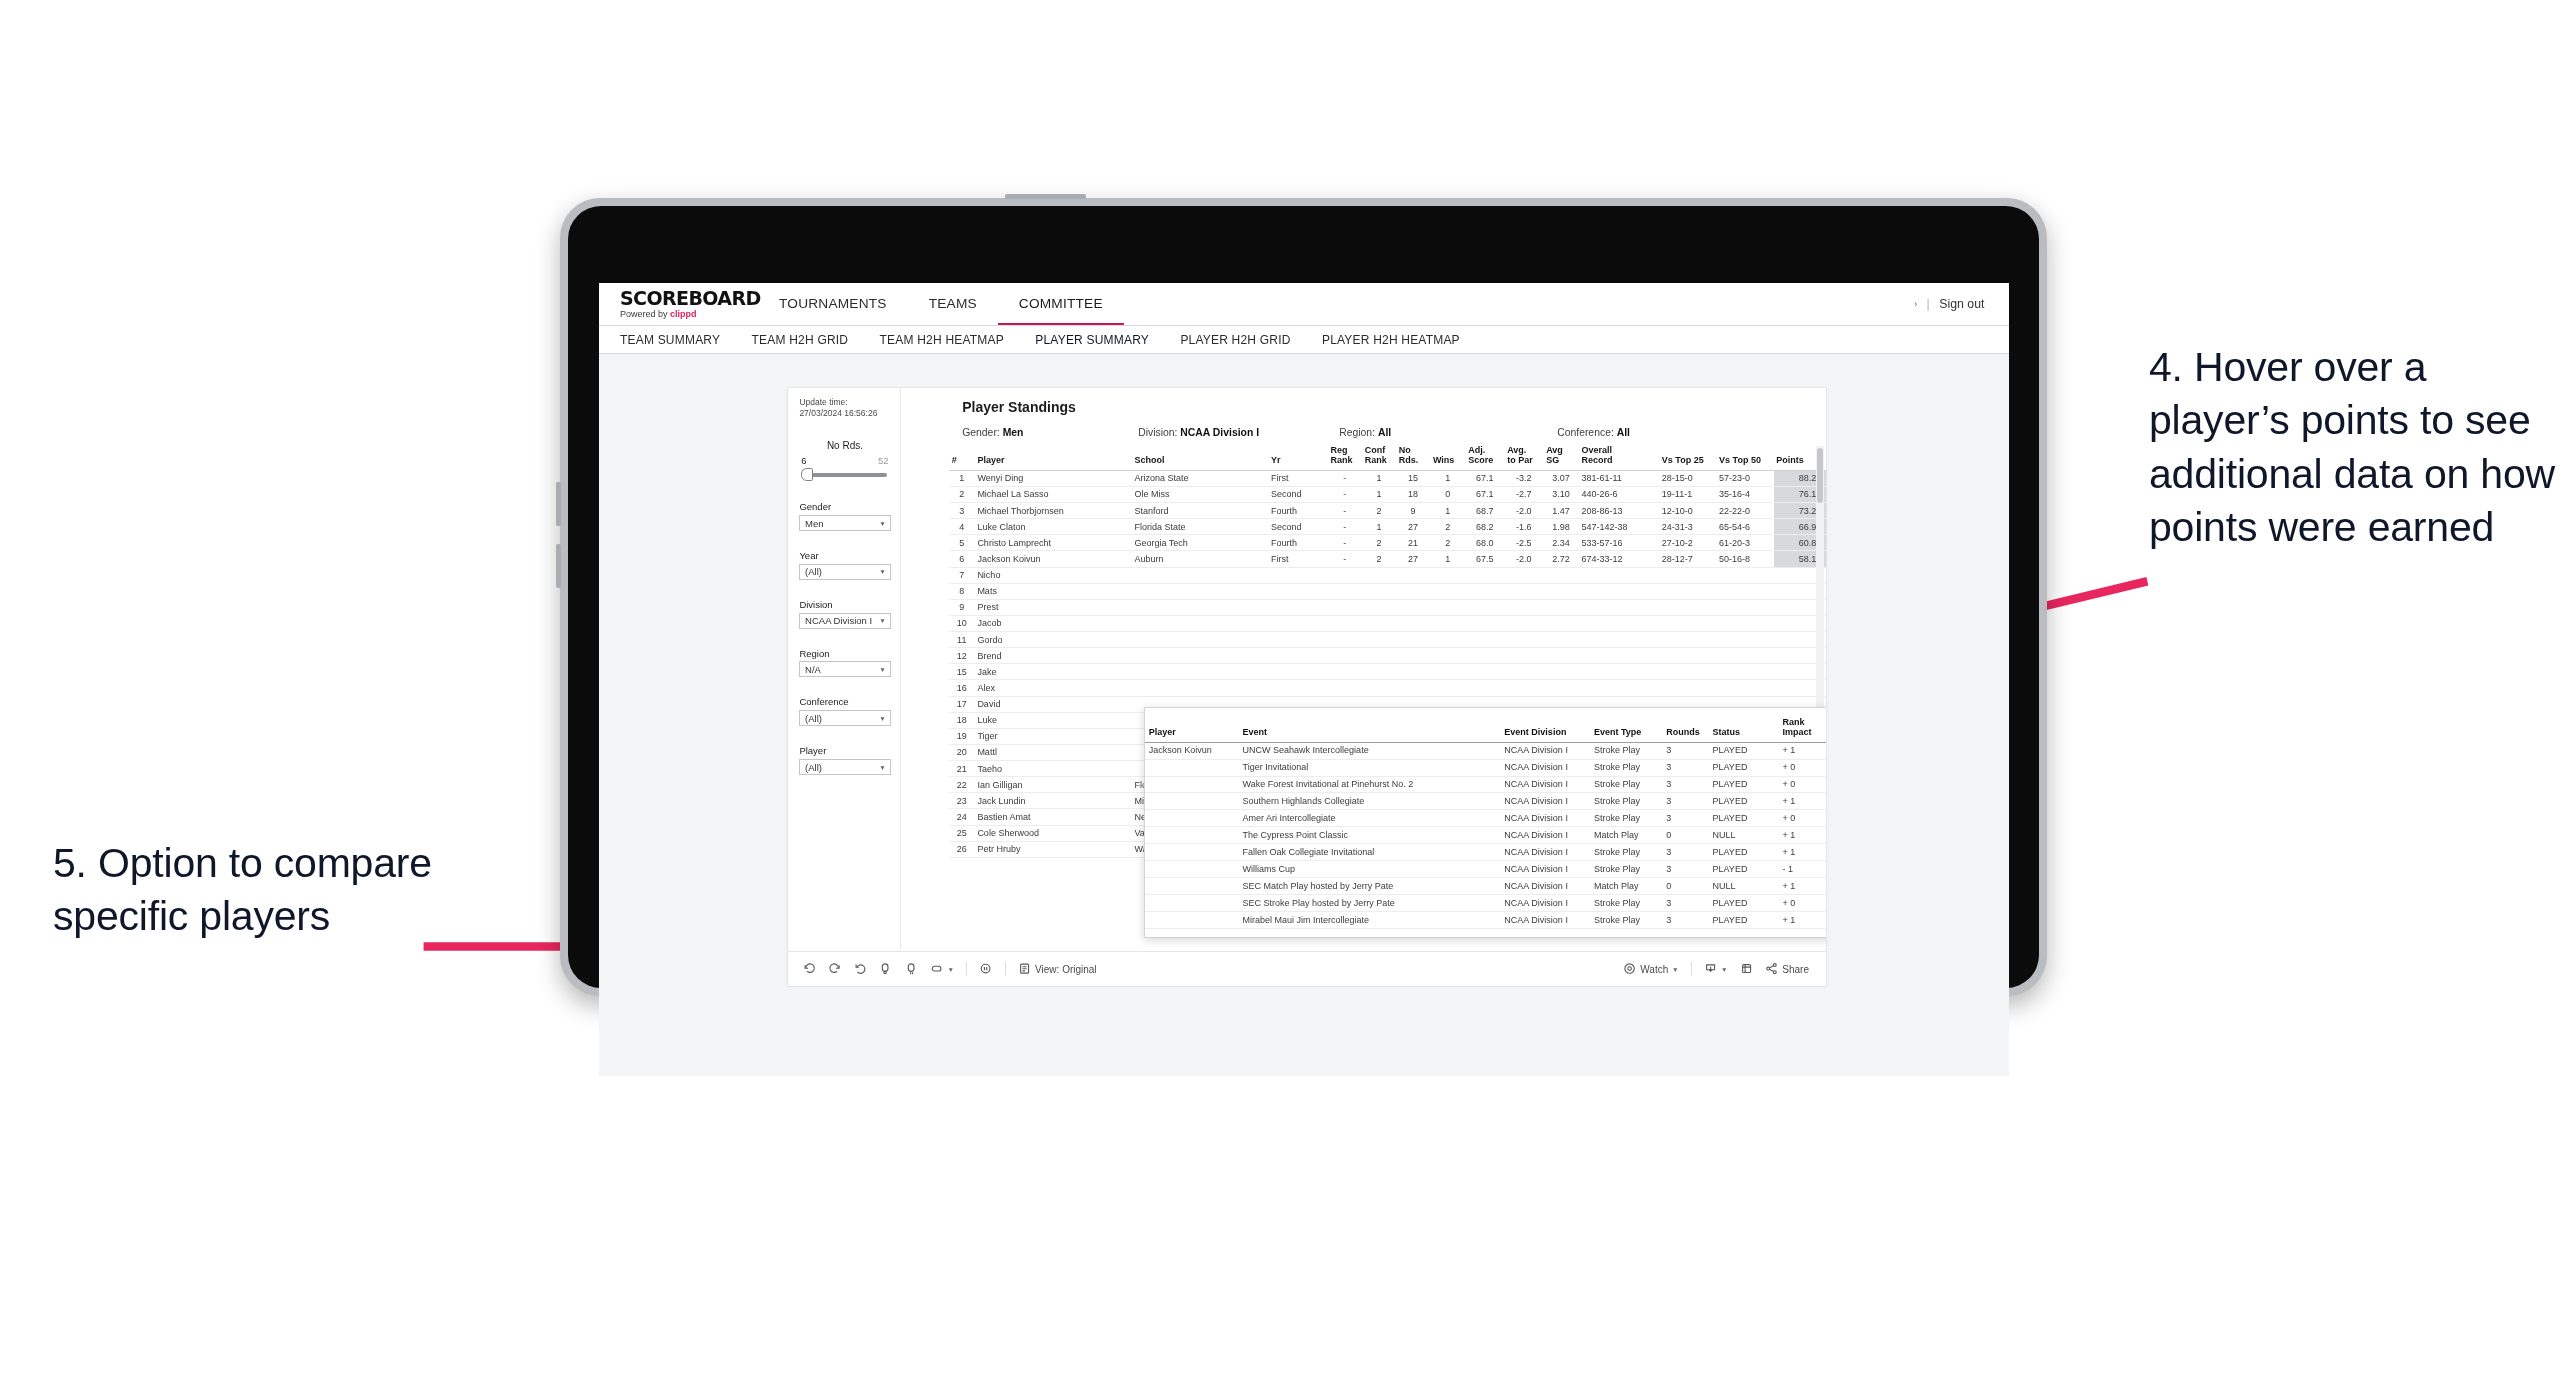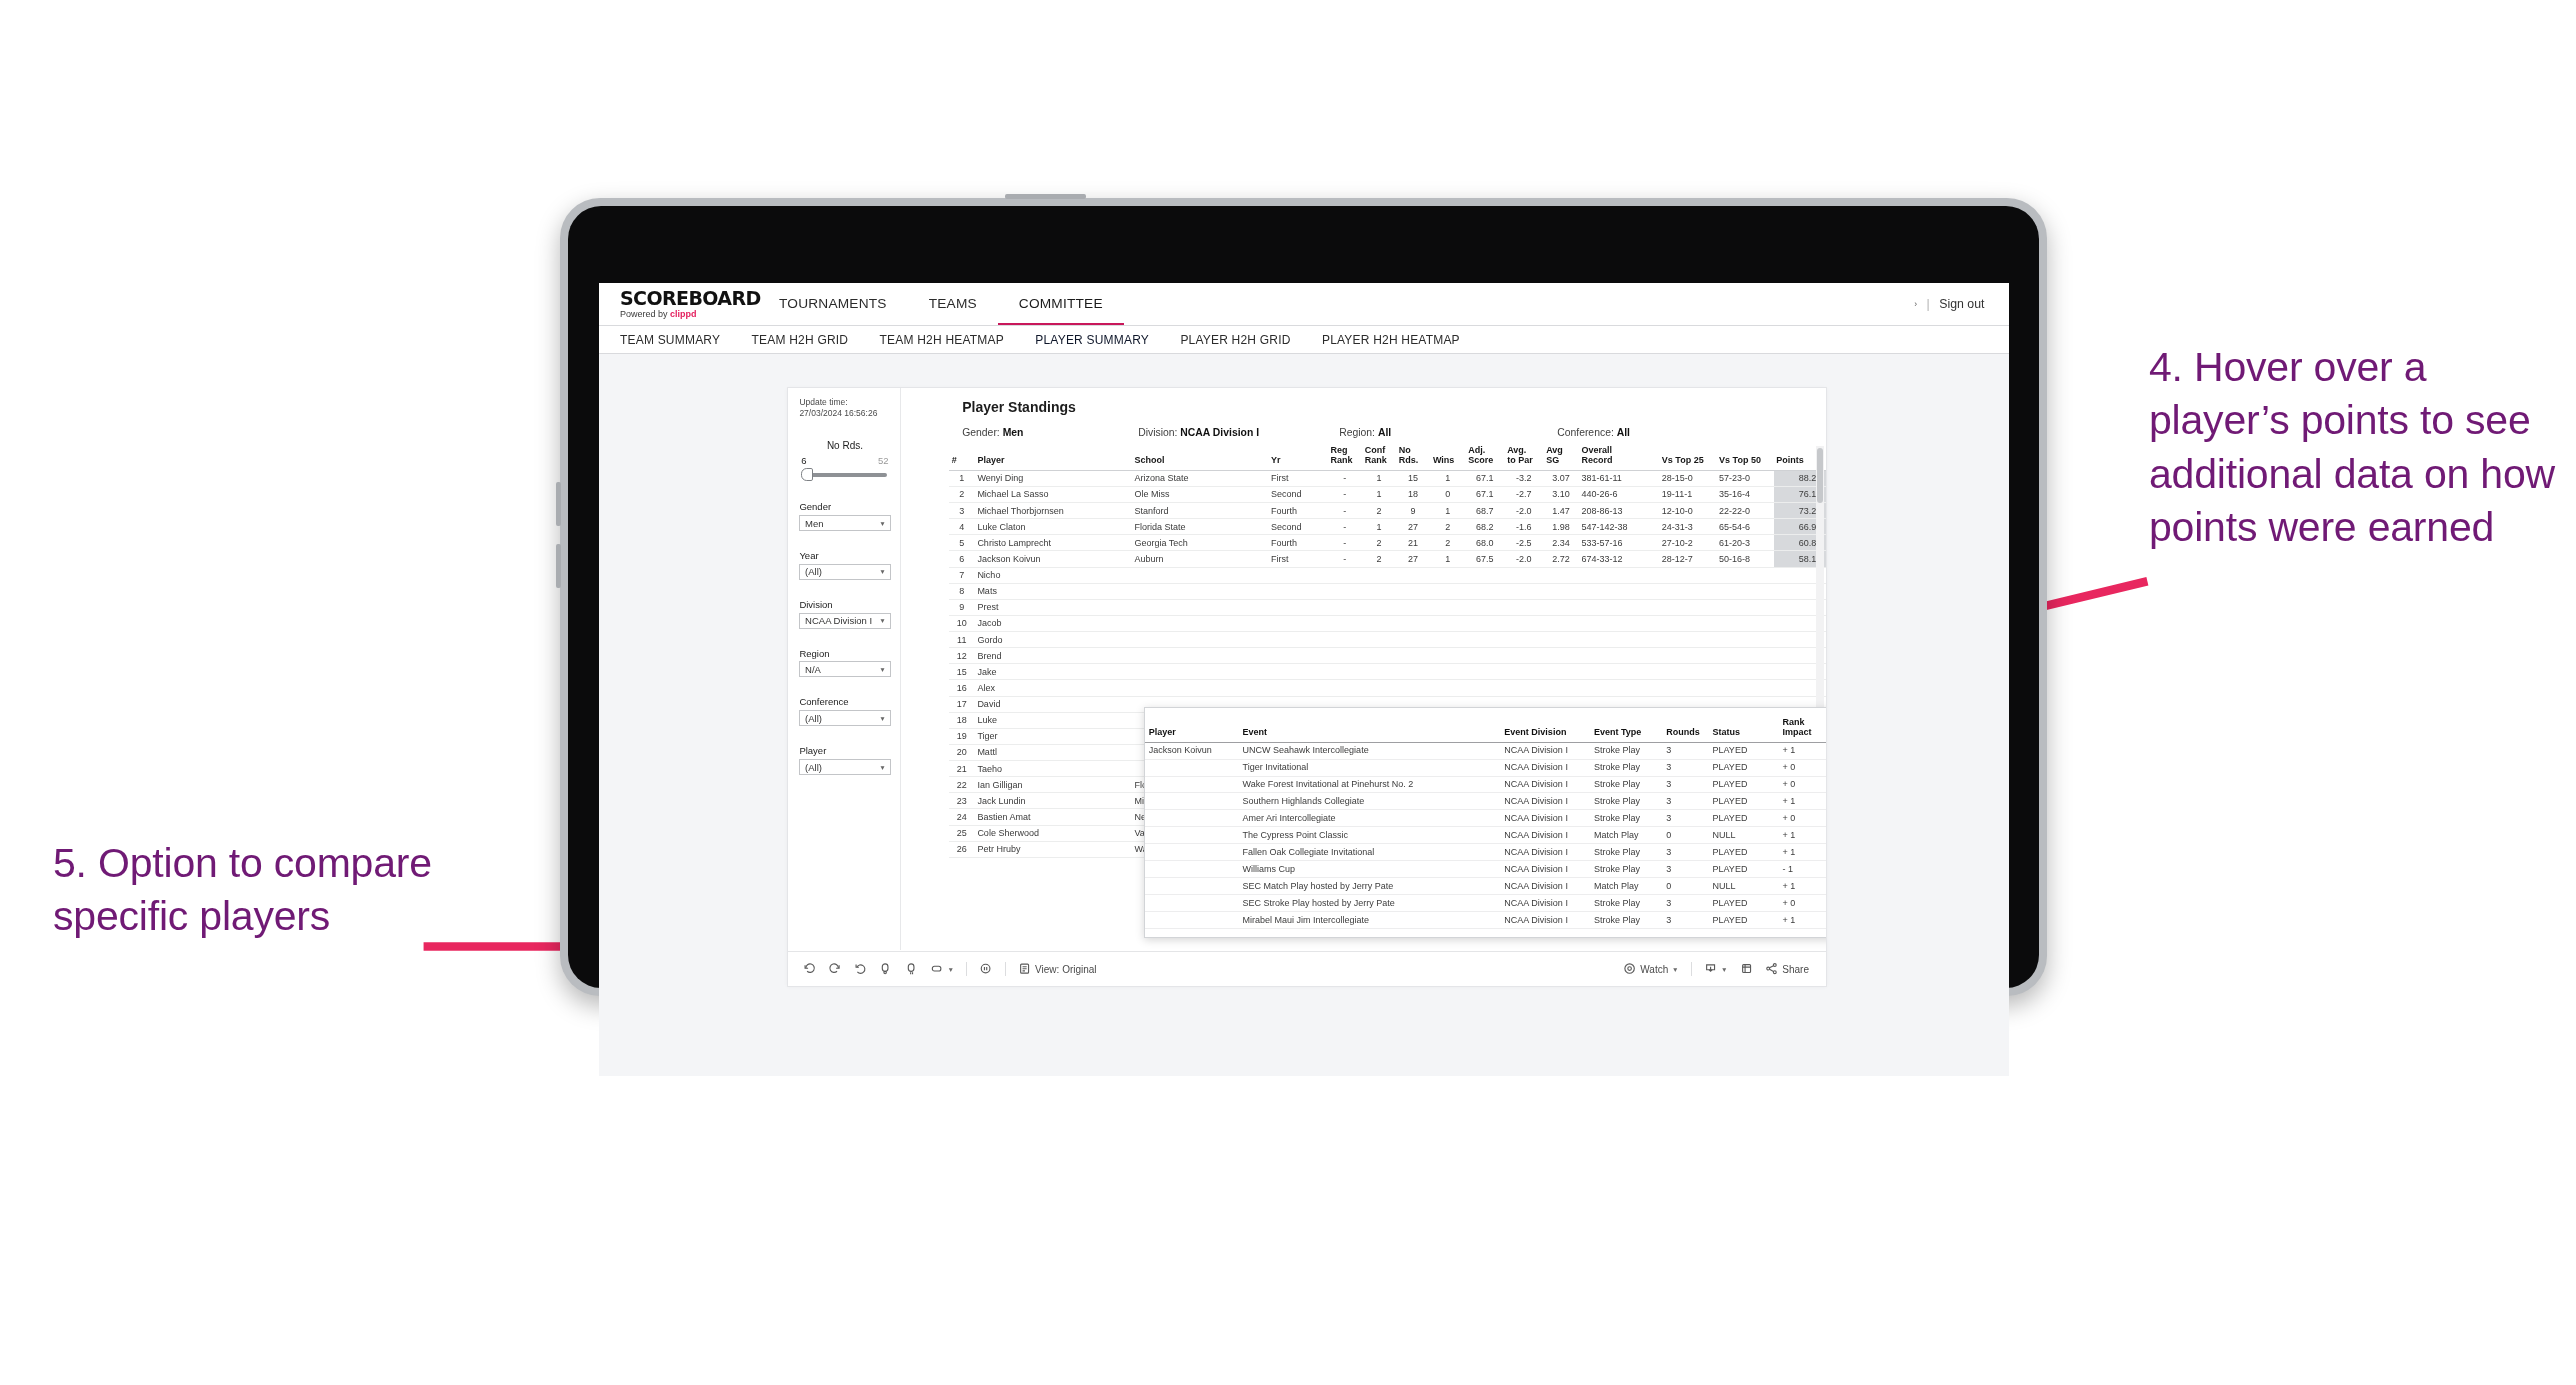--- a/index.html
+++ b/index.html
@@ -6,21 +6,21 @@
   html, body {
     width: 2576px; height: 1386px;
     background: #ffffff;
     font-family: "Liberation Sans", sans-serif;
     overflow: hidden;
   }
 
   
   .annot {
     position: absolute;
-    color: #701a75;
+    color: #0f172a;
     font-size: 41px;
     line-height: 1.30;
     font-weight: 400;
     letter-spacing: -0.2px;
   }
   #annot-left  { left: 53px; top: 837px; width: 397px; }
   #annot-right { left: 2149px; top: 341px; width: 426px; }
 
   .arrow { position: absolute; }
 

